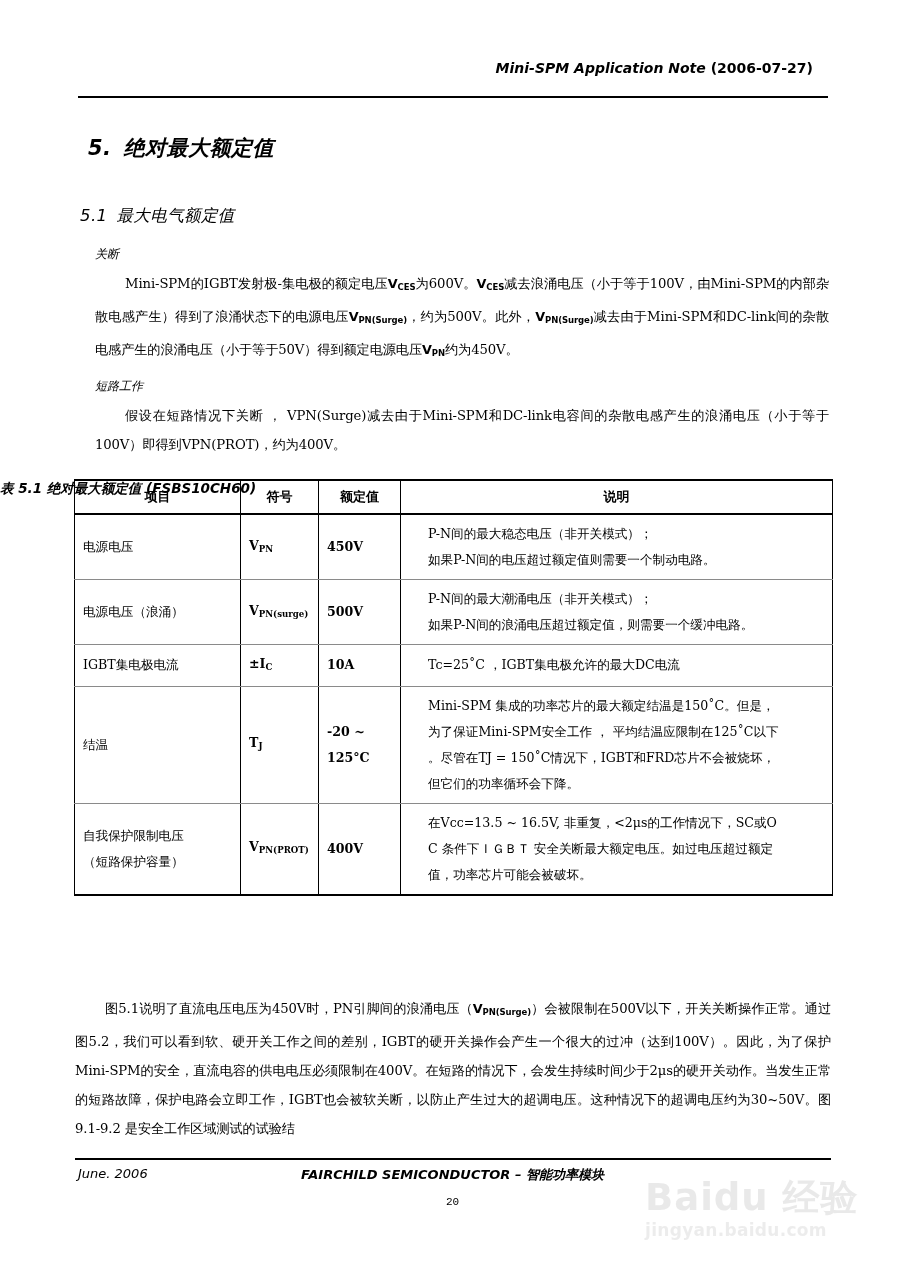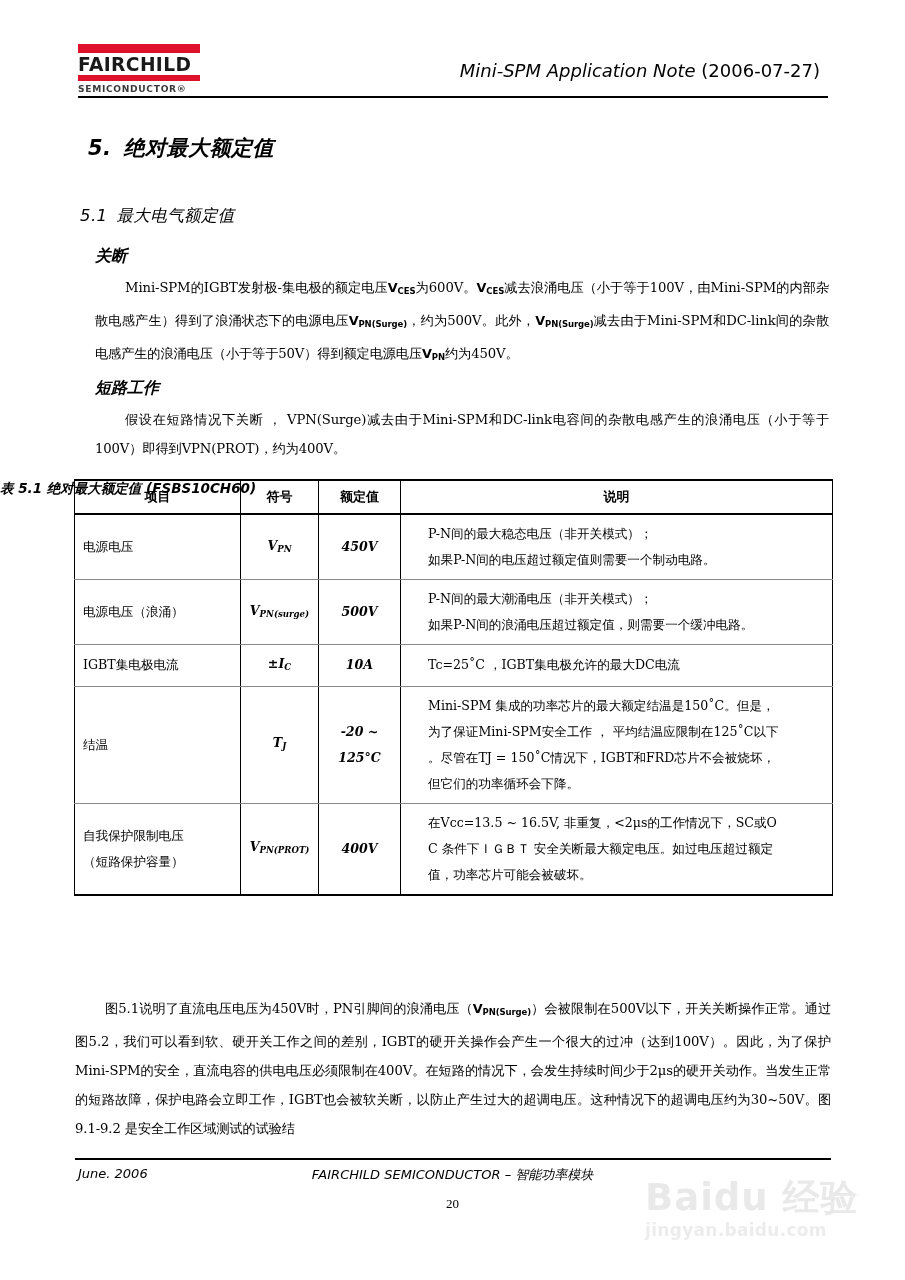--- a/index.html
+++ b/index.html
@@ -59,25 +59,25 @@
     font-size: 9.5px;
     font-weight: bold;
     letter-spacing: 0.7px;
     color: #3a3a3a;
     margin-top: 2px;
     transform: scaleX(0.96);
     transform-origin: left center;
   }
   .header-title {
     position: absolute;
-    right: 8px;
+    right: 15px;
     top: 16px;
     font-family: "DejaVu Sans", "Liberation Sans", sans-serif;
-    font-size: 18px;
-    font-weight: normal;
+    font-size: 14px;
+    font-weight: bold;
     font-style: italic;
     white-space: nowrap;
   }
   .header-title .plain {
     font-style: normal;
   }
   .header-rule {
     position: absolute;
     left: 78px;
     top: 96px;
@@ -102,22 +102,22 @@
     left: 80px;
     top: 205px;
     font-size: 16.5px;
     font-weight: normal;
     font-style: italic;
     letter-spacing: 0.4px;
   }
   .h2 .num { margin-right: 9px; }
 
   .h3 {
-    font-size: 16px;
-    font-weight: bold;
+    font-size: 12px;
+    font-weight: normal;
     font-style: italic;
   }
 
   
   .para {
     font-family: "DejaVu Serif", "Liberation Serif", serif;
     font-size: 13.2px;
     line-height: 29px;
     text-align: justify;
     letter-spacing: -0.1px;
@@ -192,26 +192,24 @@
     border-top: 2.4px solid #000;
     border-bottom: 2.4px solid #000;
     padding: 5px 8px;
     line-height: 22px;
   }
   table.spec tbody tr:last-child td {
     border-bottom: 2.4px solid #000;
   }
   td.item { text-align: left; padding-left: 14px; }
   td.sym, td.val {
-    text-align: center;
     font-family: "DejaVu Sans", "Liberation Sans", sans-serif;
     font-weight: bold;
     font-size: 13px;
     white-space: nowrap;
-    font-style: italic;
   }
   td.val { font-size: 13px; }
   td.desc { text-align: left; padding-left: 10px; }
   td.desc .dline { display: block; margin-left: 19px; }
   .sym-sub { font-size: 8.6px; vertical-align: -0.22em; }
   .val-2 { display: block; line-height: 26px; }
 
   
   .closing {
     position: absolute;
@@ -236,31 +234,31 @@
     font-size: 13px;
     font-style: italic;
   }
   .footer-center {
     position: absolute;
     left: 0;
     top: 1166px;
     width: 905px;
     text-align: center;
     font-size: 13px;
-    font-weight: normal;
+    font-weight: bold;
     font-style: italic;
   }
   .page-number {
     position: absolute;
     left: 0;
     top: 1196px;
     width: 905px;
     text-align: center;
-    font-size: 13px;
-    font-family: Liberation Serif, serif;
+    font-size: 11px;
+    font-family: Liberation Mono, monospace;
   }
 
   
   .watermark {
     position: absolute;
     left: 645px;
     top: 1178px;
     width: 255px;
     pointer-events: none;
     opacity: 0.30;
@@ -281,26 +279,20 @@
     margin-top: 2px;
     white-space: nowrap;
   }
 </style>
 </head>
 <body>
 
 <div class="page">
 
   <div class="header">
-    <div class="logo">
-      <div class="logo-bar-top"></div>
-      <div class="logo-word">FAIRCHILD</div>
-      <div class="logo-bar-mid"></div>
-      <div class="logo-sub">SEMICONDUCTOR®</div>
-    </div>
     <div class="header-title"><span>Mini-SPM Application Note </span><span class="plain">(2006-07-27)</span></div>
   </div>
   <div class="header-rule"></div>
 
   <div class="h1">
     <span class="num">5.</span><span>绝对最大额定值</span>
   </div>
   <div class="h2">
     <span class="num">5.1</span><span>最大电气额定值</span>
   </div>

